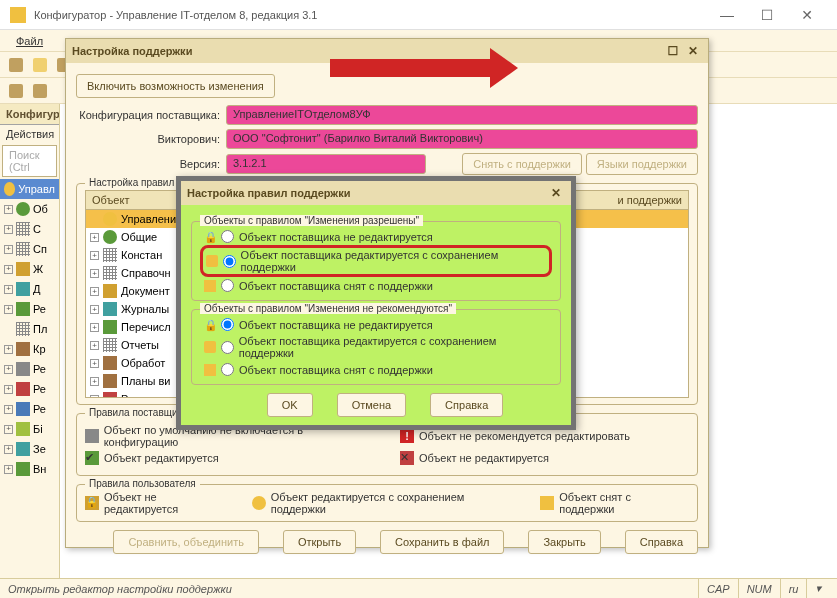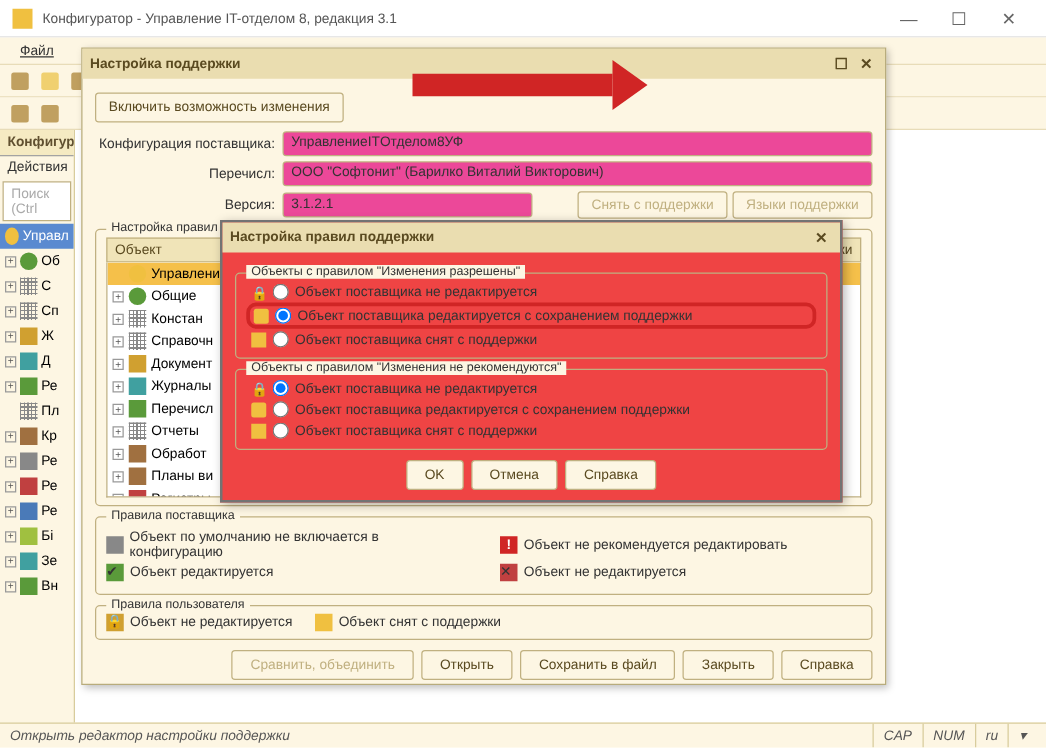--- a/index.html
+++ b/index.html
@@ -47,25 +47,25 @@
 .objtable-hdr { background: #f0e4b8; padding: 3px 6px; border: 1px solid #c0b080; color: #5a4a20; }
 .objtable { background: #fff; border: 1px solid #c0b080; border-top: none; }
 .objrow { display: flex; align-items: center; padding: 2px 4px; gap: 4px; }
 .objrow.sel { background: #f5c04a; }
 .objrow .exp { width: 9px; height: 9px; border: 1px solid #999; display: inline-flex; align-items: center; justify-content: center; font-size: 8px; color:#555;}
 .objrow .ico { width: 14px; height: 14px; display:inline-block; }
 .rulesgrid { display: grid; grid-template-columns: 1fr 1fr; gap: 3px 26px; margin: 4px 0; }
 .ruleitem { display: flex; align-items: center; gap: 5px; color: #333; }
 .ri-icon { width: 14px; height: 14px; display:inline-block; }
 .btnrow { display: flex; gap: 6px; justify-content: flex-end; margin-top: 8px; }
-.btnrow button { height: 24px; padding: 0 14px; background: #fdf6e3; border: 1px solid #c0b080; border-radius: 3px; color: #5a4a20; }
+.btnrow button { height: 24px; padding: 0 14px; background: #fdf6e3; border: 1px solid #c0b080; border-radius: 3px; color: #5a4a20; margin-left: 18px; }
 .btnrow button.dis { color: #c0b080; }
 
 
-.dlg2 { position: absolute; left: 176px; top: 176px; width: 498px; background: #ef4444; border: 2px solid #737373; box-shadow: 2px 2px 8px rgba(0,0,0,0.3); z-index: 10; }
+.dlg2 { position: absolute; left: 176px; top: 176px; width: 400px; background: #bef264; border: 5px solid #737373; box-shadow: 2px 2px 8px rgba(0,0,0,0.3); z-index: 10; }
 .radiorow { display: flex; align-items: center; gap: 5px; padding: 2px 4px; color: #333; }
 .radiorow .lock { width:12px; height:12px; display:inline-block; }
 .radiorow input { margin: 0; }
 .highlight { border: 3px solid #d02525; border-radius: 8px; padding: 1px 3px; }
 
 
 .arrow { position: absolute; left: 330px; top: 59px; z-index: 5; }
 .arrow-body { width: 160px; height: 18px; background: #d02525; position: relative; }
 .arrow-head { position: absolute; right: -28px; top: -11px; width: 0; height: 0; border-left: 28px solid #d02525; border-top: 20px solid transparent; border-bottom: 20px solid transparent; }
 
@@ -202,21 +202,21 @@
   </div>
   <div class="dlg-body">
     <div class="statusrow">
       <button>Включить возможность изменения</button>
     </div>
     <div class="formrow">
       <label>Конфигурация поставщика:</label>
       <div class="field">УправлениеITОтделом8УФ</div>
     </div>
     <div class="formrow">
-      <label>Перечисл:</label>
+      <label>Викторович:</label>
       <div class="field">ООО "Софтонит" (Барилко Виталий Викторович)</div>
     </div>
     <div class="formrow">
       <label>Версия:</label>
       <div class="field" style="flex:0 0 200px">3.1.2.1</div>
       <span style="flex:1"></span>
       <button class="btn2">Снять с поддержки</button>
       <button class="btn2">Языки поддержки</button>
     </div>
 
@@ -306,20 +306,24 @@
           </div>
       </div>
     </div>
 
     <div class="fieldset">
       <span class="legend">Правила пользователя</span>
       <div style="display:flex;gap:18px">
         <div class="ruleitem">
             <span class="ri-icon" style="background:#d0a030">🔒</span>
             <span>Объект не редактируется</span>
+          </div>
+        <div class="ruleitem">
+            <span class="ri-icon i-yellow"></span>
+            <span>Объект редактируется с сохранением поддержки</span>
           </div>
         <div class="ruleitem">
             <span class="ri-icon i-yellow" style="border-radius:0"></span>
             <span>Объект снят с поддержки</span>
           </div>
       </div>
     </div>
 
     <div class="btnrow">
       <button class="dis">Сравнить, объединить</button>

